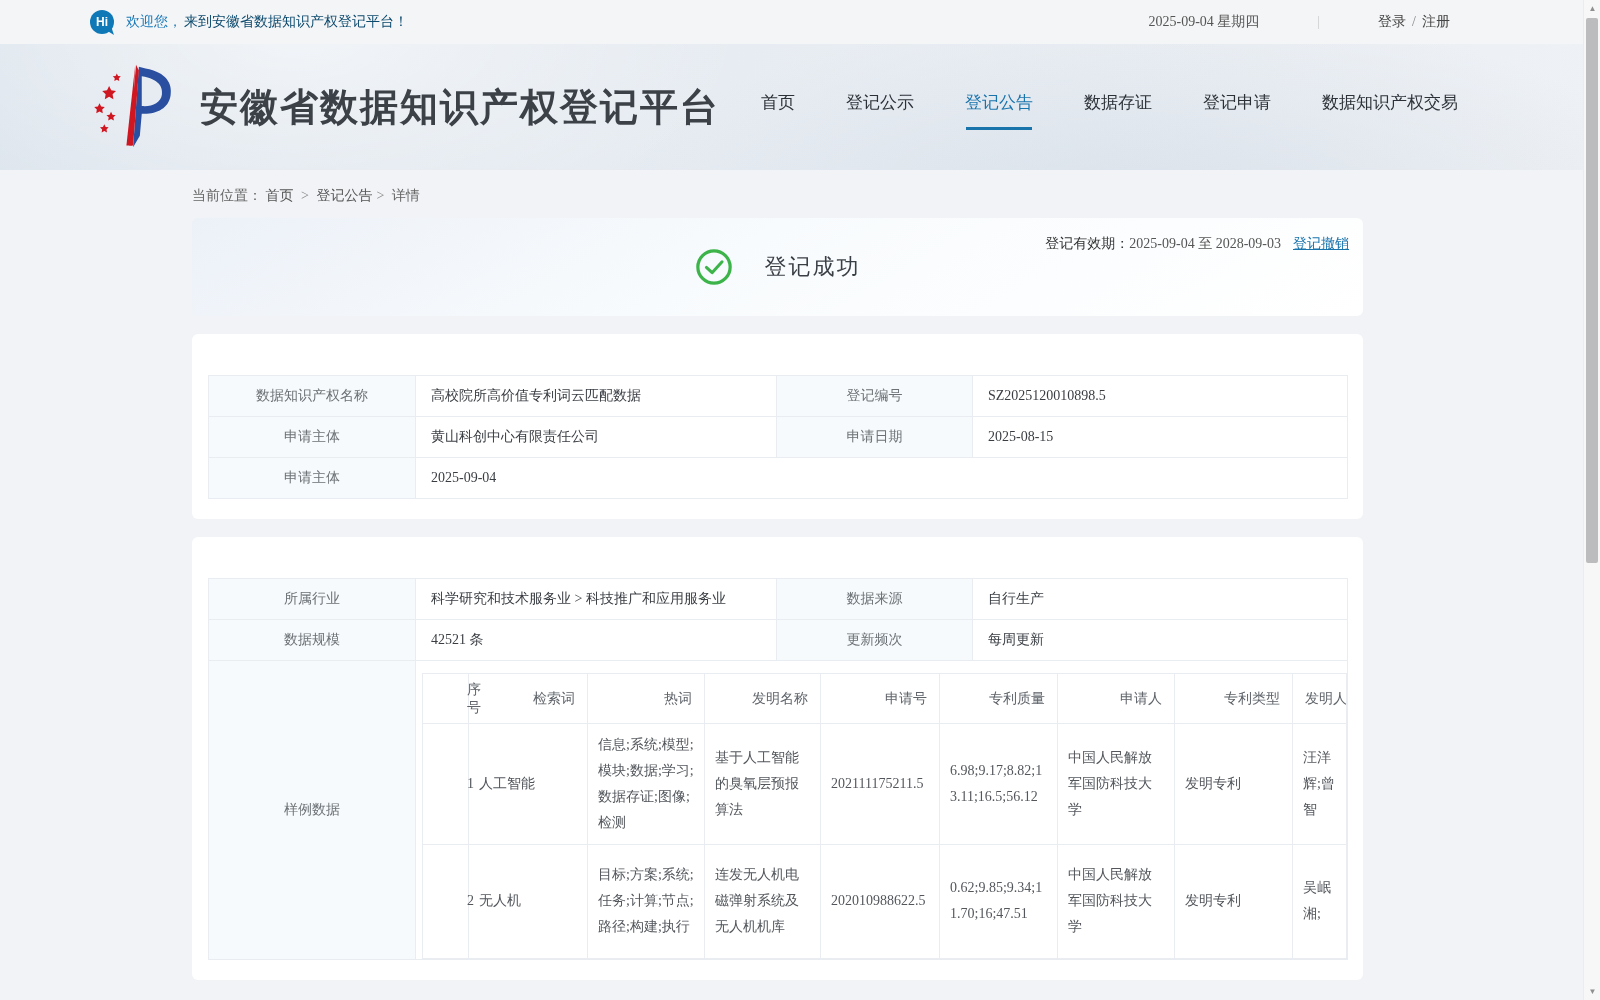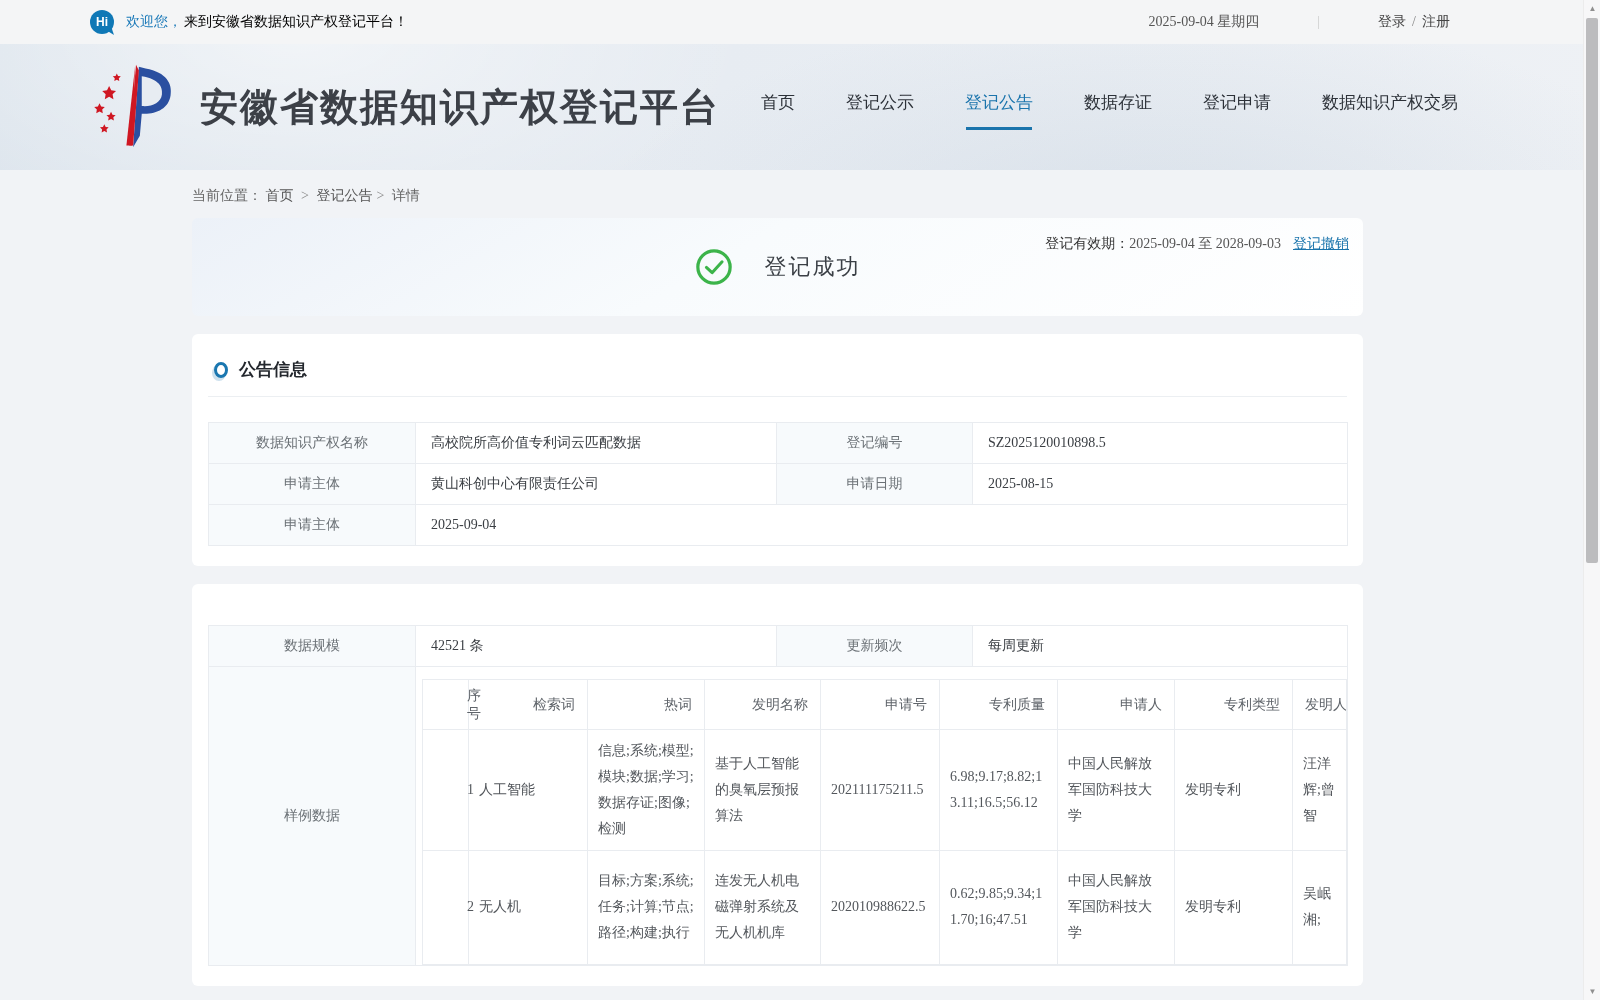--- a/index.html
+++ b/index.html
@@ -8,21 +8,21 @@
 
   
   .topbar { height:44px; background:#f4f5f6; display:flex; align-items:center;
             padding:0 150px 0 90px; font-size:14px; }
   .hi-badge { width:24px; height:24px; border-radius:50%; background:#0f78b6; color:#fff;
               font-family:"Liberation Sans",sans-serif; font-weight:bold; font-size:12px;
               display:flex; align-items:center; justify-content:center; position:relative; }
   .hi-badge::after { content:''; position:absolute; bottom:-2px; right:1px; width:0; height:0;
               border-left:6px solid transparent; border-top:7px solid #0f78b6; transform:rotate(-18deg); }
   .welcome-hl { color:#1a79b8; margin-left:12px; }
-  .welcome-rest { color:#000000; margin-left:2px; }
+  .welcome-rest { color:#0c4a6e; margin-left:2px; }
   .topbar-right { margin-left:auto; display:flex; align-items:center; color:#555; }
   .topbar-date { color:#555; }
   .topbar-sep { margin:0 58px; color:#ccc; }
   .auth a { color:#444; text-decoration:none; }
   .auth span { color:#888; margin:0 6px; }
 
   
   .header { height:126px; background:linear-gradient(100deg,#dde5ed 0%,#e7ecf2 45%,#eef1f5 100%);
             position:relative; overflow:hidden; display:flex; align-items:center;
             padding:0 140px 0 88px; }
@@ -156,24 +156,20 @@
   <div class="banner-center">
     <svg class="check-icon" viewBox="0 0 40 40">
       <circle cx="20" cy="20" r="17" fill="none" stroke="#3cb44a" stroke-width="3.4"></circle>
       <polyline points="12,20.5 18,26 28.5,14.5" fill="none" stroke="#3cb44a" stroke-width="3.2" stroke-linecap="round" stroke-linejoin="round"></polyline>
     </svg>
     <span class="status-text">登记成功</span>
   </div>
 </div>
 
 <div class="card section-card">
-  <div class="section-head">
-    <span class="ring-icon"></span>
-    <span class="section-title">公告信息</span>
-  </div>
   <table class="info">
     <colgroup>
         <col style="width:207px">
         <col style="width:361px">
         <col style="width:196px">
         <col style="width:375px">
       </colgroup>
     <tbody>
         <tr>
       <td class="lbl">数据知识产权名称</td>
@@ -197,20 +193,26 @@
 
 <div class="card section-card">
   <table class="info">
     <colgroup>
         <col style="width:207px">
         <col style="width:361px">
         <col style="width:196px">
         <col style="width:375px">
       </colgroup>
     <tbody>
+        <tr>
+      <td class="lbl">所属行业</td>
+      <td class="val">科学研究和技术服务业 &gt; 科技推广和应用服务业</td>
+      <td class="lbl">数据来源</td>
+      <td class="val">自行生产</td>
+    </tr>
     <tr>
       <td class="lbl">数据规模</td>
       <td class="val">42521 条</td>
       <td class="lbl">更新频次</td>
       <td class="val">每周更新</td>
     </tr>
     <tr>
       <td class="sample-lbl">样例数据</td>
       <td class="sample-cell" colspan="3">
         <div class="sample-wrap">

